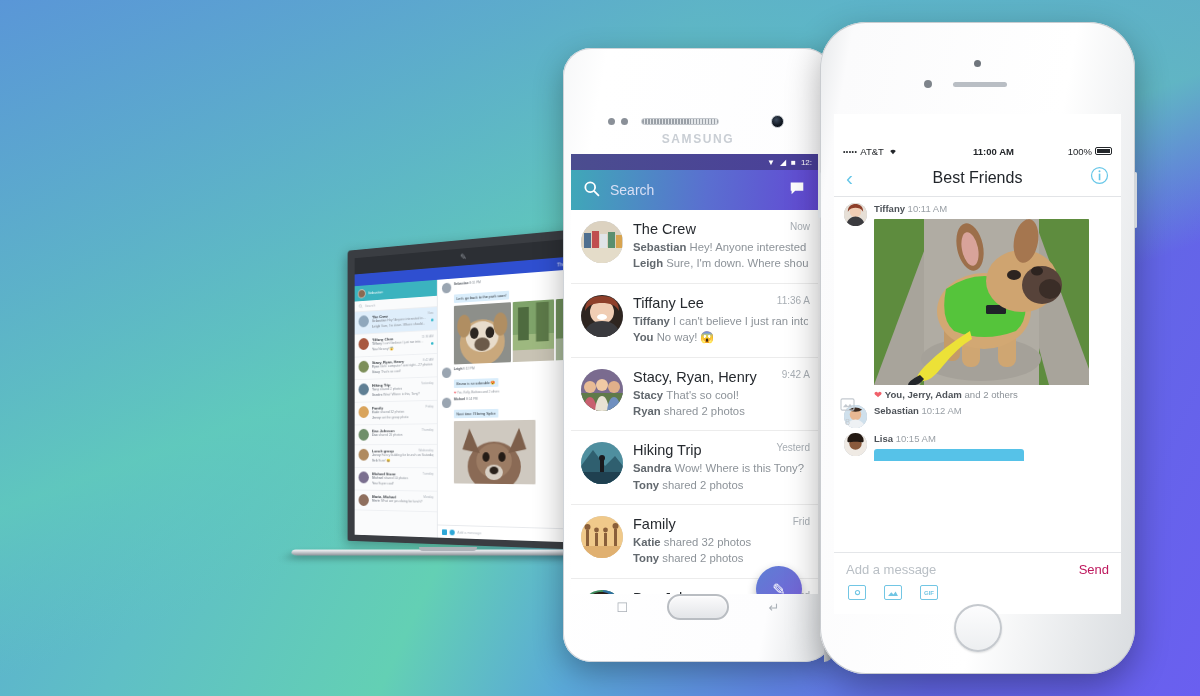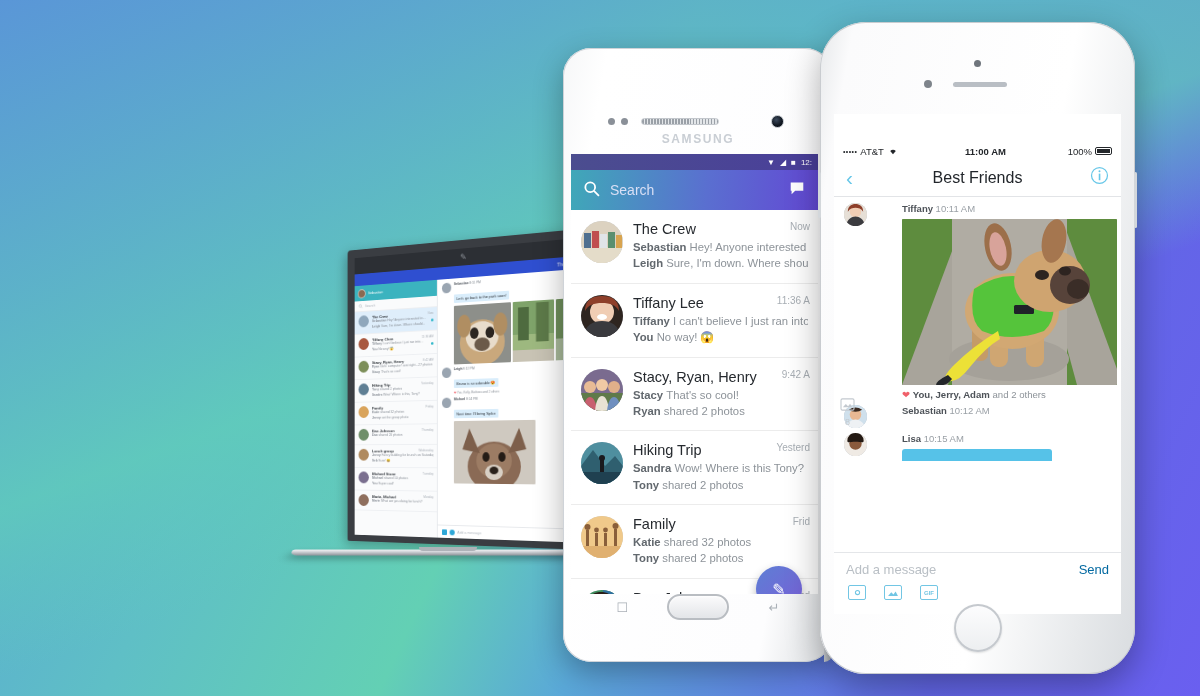--- a/index.html
+++ b/index.html
@@ -128,46 +128,46 @@
     background:linear-gradient(100deg,#e6e8ea 0%,#fbfbfc 8%,#ffffff 60%,#dcdfe2 97%);
     box-shadow:0 12px 34px rgba(0,0,0,.32), inset 0 0 0 1px #c9ccd0;}
   .ip-speaker{ position:absolute; left:133px; top:60px; width:54px;height:5px;border-radius:3px;background:#b9bec4;}
   .ip-cam{ position:absolute; left:104px; top:58px; width:8px;height:8px;border-radius:50%;background:#7e848b;}
   .ip-sensor{ position:absolute; left:154px; top:38px; width:7px;height:7px;border-radius:50%;background:#6f757c;}
   .ip-screen{ position:absolute; left:14px; top:92px; width:287px; height:500px; background:#fff; overflow:hidden;}
   .ip-status{ height:16px; display:flex; align-items:center; padding:0 9px; font-size:9.5px; color:#23262a;margin-top:29px;}
   .ip-dots{ letter-spacing:.4px; font-size:7px; }
   .ip-carrier{ margin-left:3px; }
   .ip-wifi{ margin-left:4px; }
-  .ip-time{ position:absolute; left:8px; width:100%; text-align:center; font-size:9.5px; font-weight:bold; pointer-events:none;}
+  .ip-time{ position:absolute; left:16px; width:100%; text-align:center; font-size:9.5px; font-weight:bold; pointer-events:none;}
   .ip-batt{ margin-left:auto; display:flex; align-items:center; gap:3px;}
   .ip-battbox{ width:17px;height:8px;border:1px solid #24272b;border-radius:2px; position:relative;}
   .ip-battbox i{ position:absolute; inset:1px; background:#24272b; display:block;}
   .ip-nav{ height:38px; border-bottom:1px solid #e2e4e7; display:flex; align-items:center; padding:0 12px; position:relative;}
   .ip-back{ color:#67c7e8; font-size:21px; line-height:1;}
   .ip-title{ position:absolute; left:0; width:100%; text-align:center; font-size:16px; color:#22262b; pointer-events:none;}
   .ip-info{ margin-left:auto; color:#67c7e8; }
   .ip-thread{ height:392px; overflow:hidden; position:relative; padding-top:6px;}
   .ip-msg{ display:flex; gap:7px; padding:0 10px; margin-bottom:5px;}
   .ip-msg .av{ width:23px;height:23px;border-radius:50%;flex:none;overflow:hidden;background:#b6bec7;}
-  .ip-msg .bd{ flex:1; min-width:0;margin-left:28px;}
+  .ip-msg .bd{ flex:1; min-width:0;}
   .ip-msg .hd{ font-size:9.5px; color:#9aa0a6; margin-bottom:3px;}
   .ip-msg .hd b{ color:#4d5258; font-weight:bold;}
   .ip-bub-in{ display:inline-block; background:#e3f1f7; color:#23272c; font-size:12.6px; line-height:1.32; padding:6px 8px; border-radius:3px; max-width:180px;}
   .ip-bub-out{ display:inline-block; background:#56c2e8; color:#fff; font-size:12.6px; line-height:1.32; padding:6px 9px; border-radius:3px;}
   .ip-photo{ margin:5px 0 0 0; width:215px; height:166px; overflow:hidden; border-radius:1px;}
   .ip-react{ font-size:9.6px; color:#8d9399; margin-top:4px;}
   .ip-react .h{ color:#f0606a; }
   .ip-react b{ color:#4d5258;}
   .ip-side{ position:absolute; left:6px; top:200px; text-align:center; color:#c3c9cf;}
   .ip-side .n{ font-size:9px; margin-top:2px;}
   .ip-compose{ position:absolute; left:0; bottom:0; width:100%; height:62px; background:#fff; border-top:1px solid #e4e6e9;}
   .ip-cmprow{ display:flex; align-items:center; padding:9px 12px 0 12px;}
   .ip-cmpph{ color:#b9bfc5; font-size:13px;}
-  .ip-send{ margin-left:auto; color:#0369a1; font-size:13px;}
+  .ip-send{ margin-left:auto; color:#be185d; font-size:13px;}
   .ip-tools{ display:flex; gap:18px; padding:8px 0 0 14px;}
   .ip-tool{ width:18px;height:15px;border:1.6px solid #72c6e4;border-radius:2px; display:flex;align-items:center;justify-content:center; color:#72c6e4; font-size:6px; font-weight:bold;}
   .ip-home{ position:absolute; left:50%; margin-left:-24px; bottom:22px; width:48px;height:48px;border-radius:50%;
     background:linear-gradient(180deg,#fdfdfe,#eceef0);
     box-shadow: inset 0 0 0 2px #c5c9ce, 0 1px 2px rgba(0,0,0,.12);}
   .ip-btn-l{ position:absolute; left:-2px; top:150px; width:3px;height:46px;border-radius:2px;background:#d3d7db;}
   .ip-btn-r{ position:absolute; right:-2px; top:150px; width:3px;height:56px;border-radius:2px;background:#d3d7db;}
 
   
   .art{ width:100%; height:100%; display:block;}

